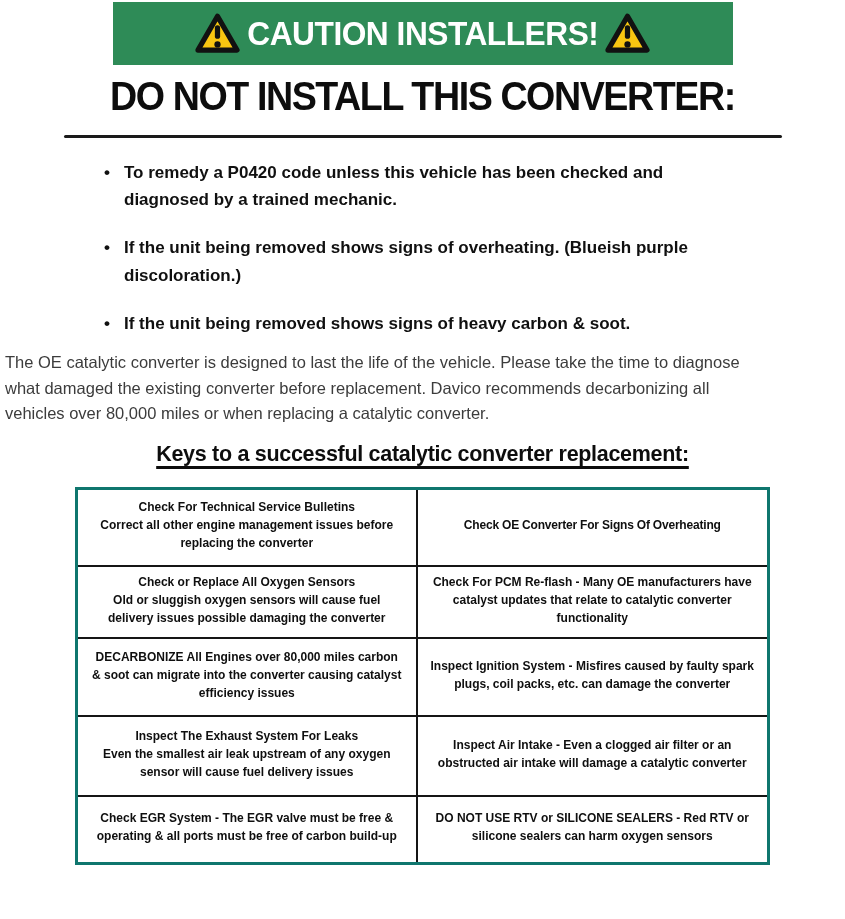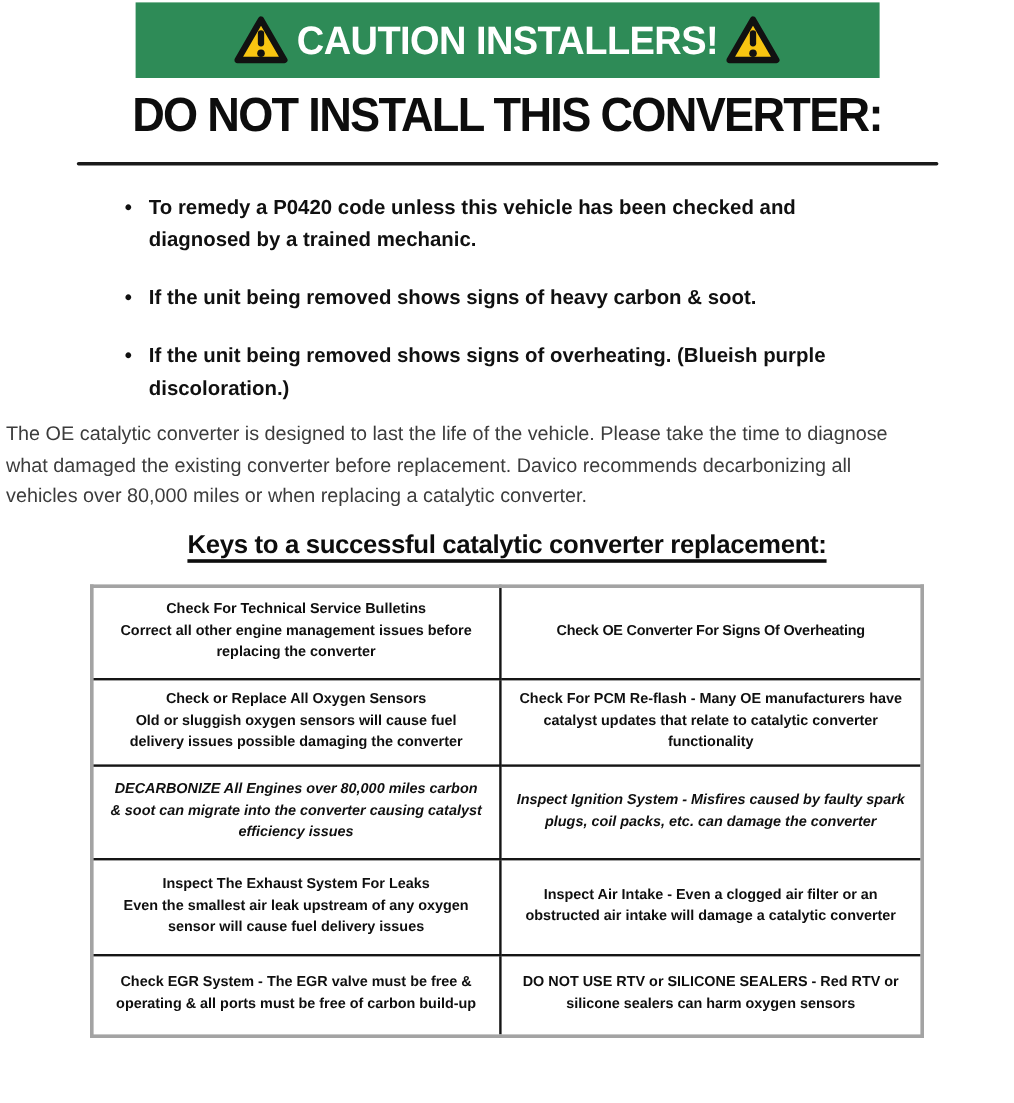--- a/index.html
+++ b/index.html
@@ -107,39 +107,39 @@
     text-decoration: underline;
     text-decoration-thickness: 2.5px;
     text-underline-offset: 5px;
   }
 
   
   table.keys-table {
     margin: 20px auto 0 auto;
     width: 692px;
     border-collapse: collapse;
-    border: 3px solid #a3a3a3;
+    border: 3px solid #0f766e;
     table-layout: fixed;
   }
   table.keys-table td {
     border: 2.5px solid #151515;
     text-align: center;
     vertical-align: middle;
     font-weight: bold;
     font-size: 12px;
     line-height: 1.5;
     padding: 6px 12px 10px 12px;
     white-space: pre-line;
     color: #0f0f0f;
   }
   table.keys-table col.left-col  { width: 340px; }
   table.keys-table col.right-col { width: 352px; }
   tr.row-1 { height: 78px; }
   tr.row-2 { height: 57px; }
-  tr.row-3 { height: 78px; font-style: italic; }
+  tr.row-3 { height: 78px; }
   tr.row-4 { height: 80px; }
   tr.row-5 { height: 67px; }
   tr.row-6 { height: 75px; }
   td.big-cell { font-size: 15.5px; letter-spacing: -0.2px; }
 </style>
 </head>
 <body>
 
 <div class="page">
 
@@ -161,23 +161,23 @@
     </span>
   </div>
 
   <h1 class="main-heading">DO NOT INSTALL THIS CONVERTER:</h1>
 
   <div class="divider"></div>
 
   <ul class="warning-list">
     <li>To remedy a P0420 code unless this vehicle has been checked and
 diagnosed by a trained mechanic.</li>
-    <li>If the unit being removed shows signs of heavy carbon &amp; soot.</li>
     <li>If the unit being removed shows signs of overheating. (Blueish purple
 discoloration.)</li>
+    <li>If the unit being removed shows signs of heavy carbon &amp; soot.</li>
   </ul>
 
   <p class="advisory">The OE catalytic converter is designed to last the life of the vehicle. Please take the time to diagnose
 what damaged the existing converter before replacement. Davico recommends decarbonizing all
 vehicles over 80,000 miles or when replacing a catalytic converter.</p>
 
   <h2 class="keys-heading">Keys to a successful catalytic converter replacement:</h2>
 
   <table class="keys-table">
     <colgroup>

